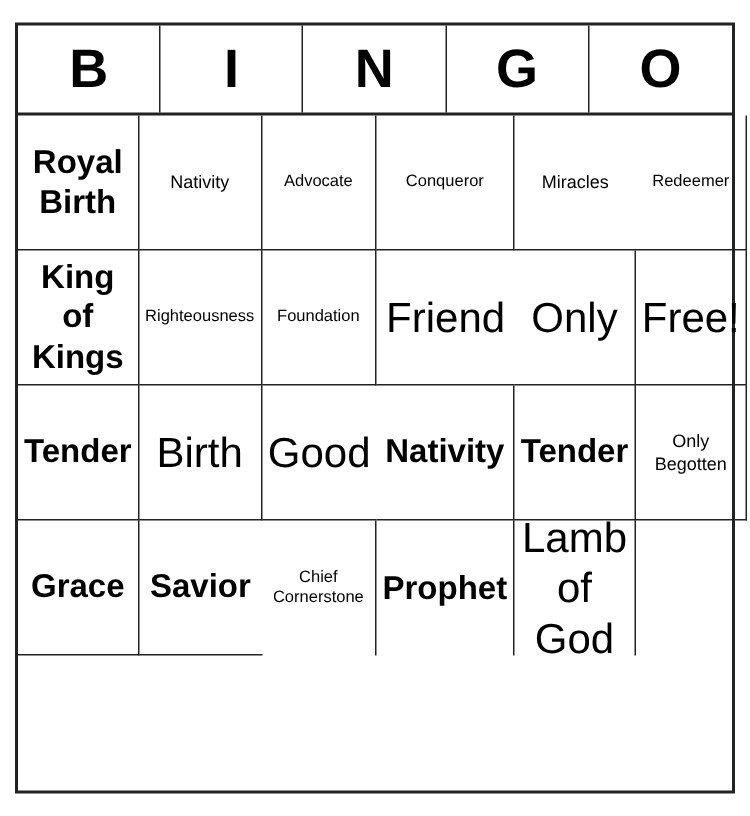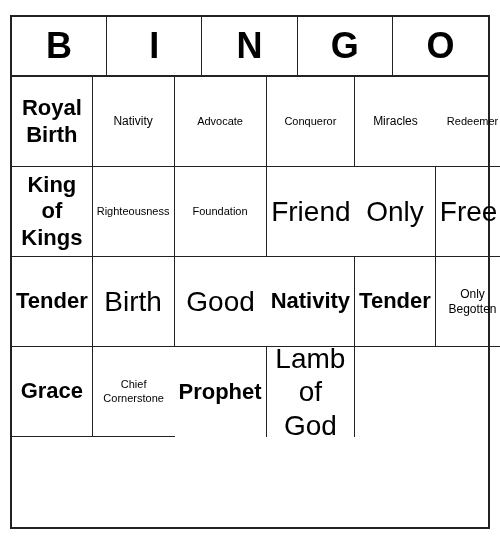--- a/index.html
+++ b/index.html
@@ -92,17 +92,18 @@
       <div class="bingo-cell size-xl">Friend</div>
       <div class="bingo-cell size-xl">Only</div>
       <div class="bingo-cell size-xl">Free!</div>
       <div class="bingo-cell size-lg">Tender</div>
       <div class="bingo-cell size-xl">Birth</div>
       <div class="bingo-cell size-xl">Good</div>
       <div class="bingo-cell size-lg">Nativity</div>
       <div class="bingo-cell size-lg">Tender</div>
       <div class="bingo-cell size-md">Only Begotten</div>
       <div class="bingo-cell size-lg">Grace</div>
+      <div class="bingo-cell size-lg">Savior</div>
       <div class="bingo-cell size-sm">Chief Cornerstone</div>
       <div class="bingo-cell size-lg">Prophet</div>
       <div class="bingo-cell size-xl">Lamb of God</div>
     </div>
 </div>
 
 </body></html>

